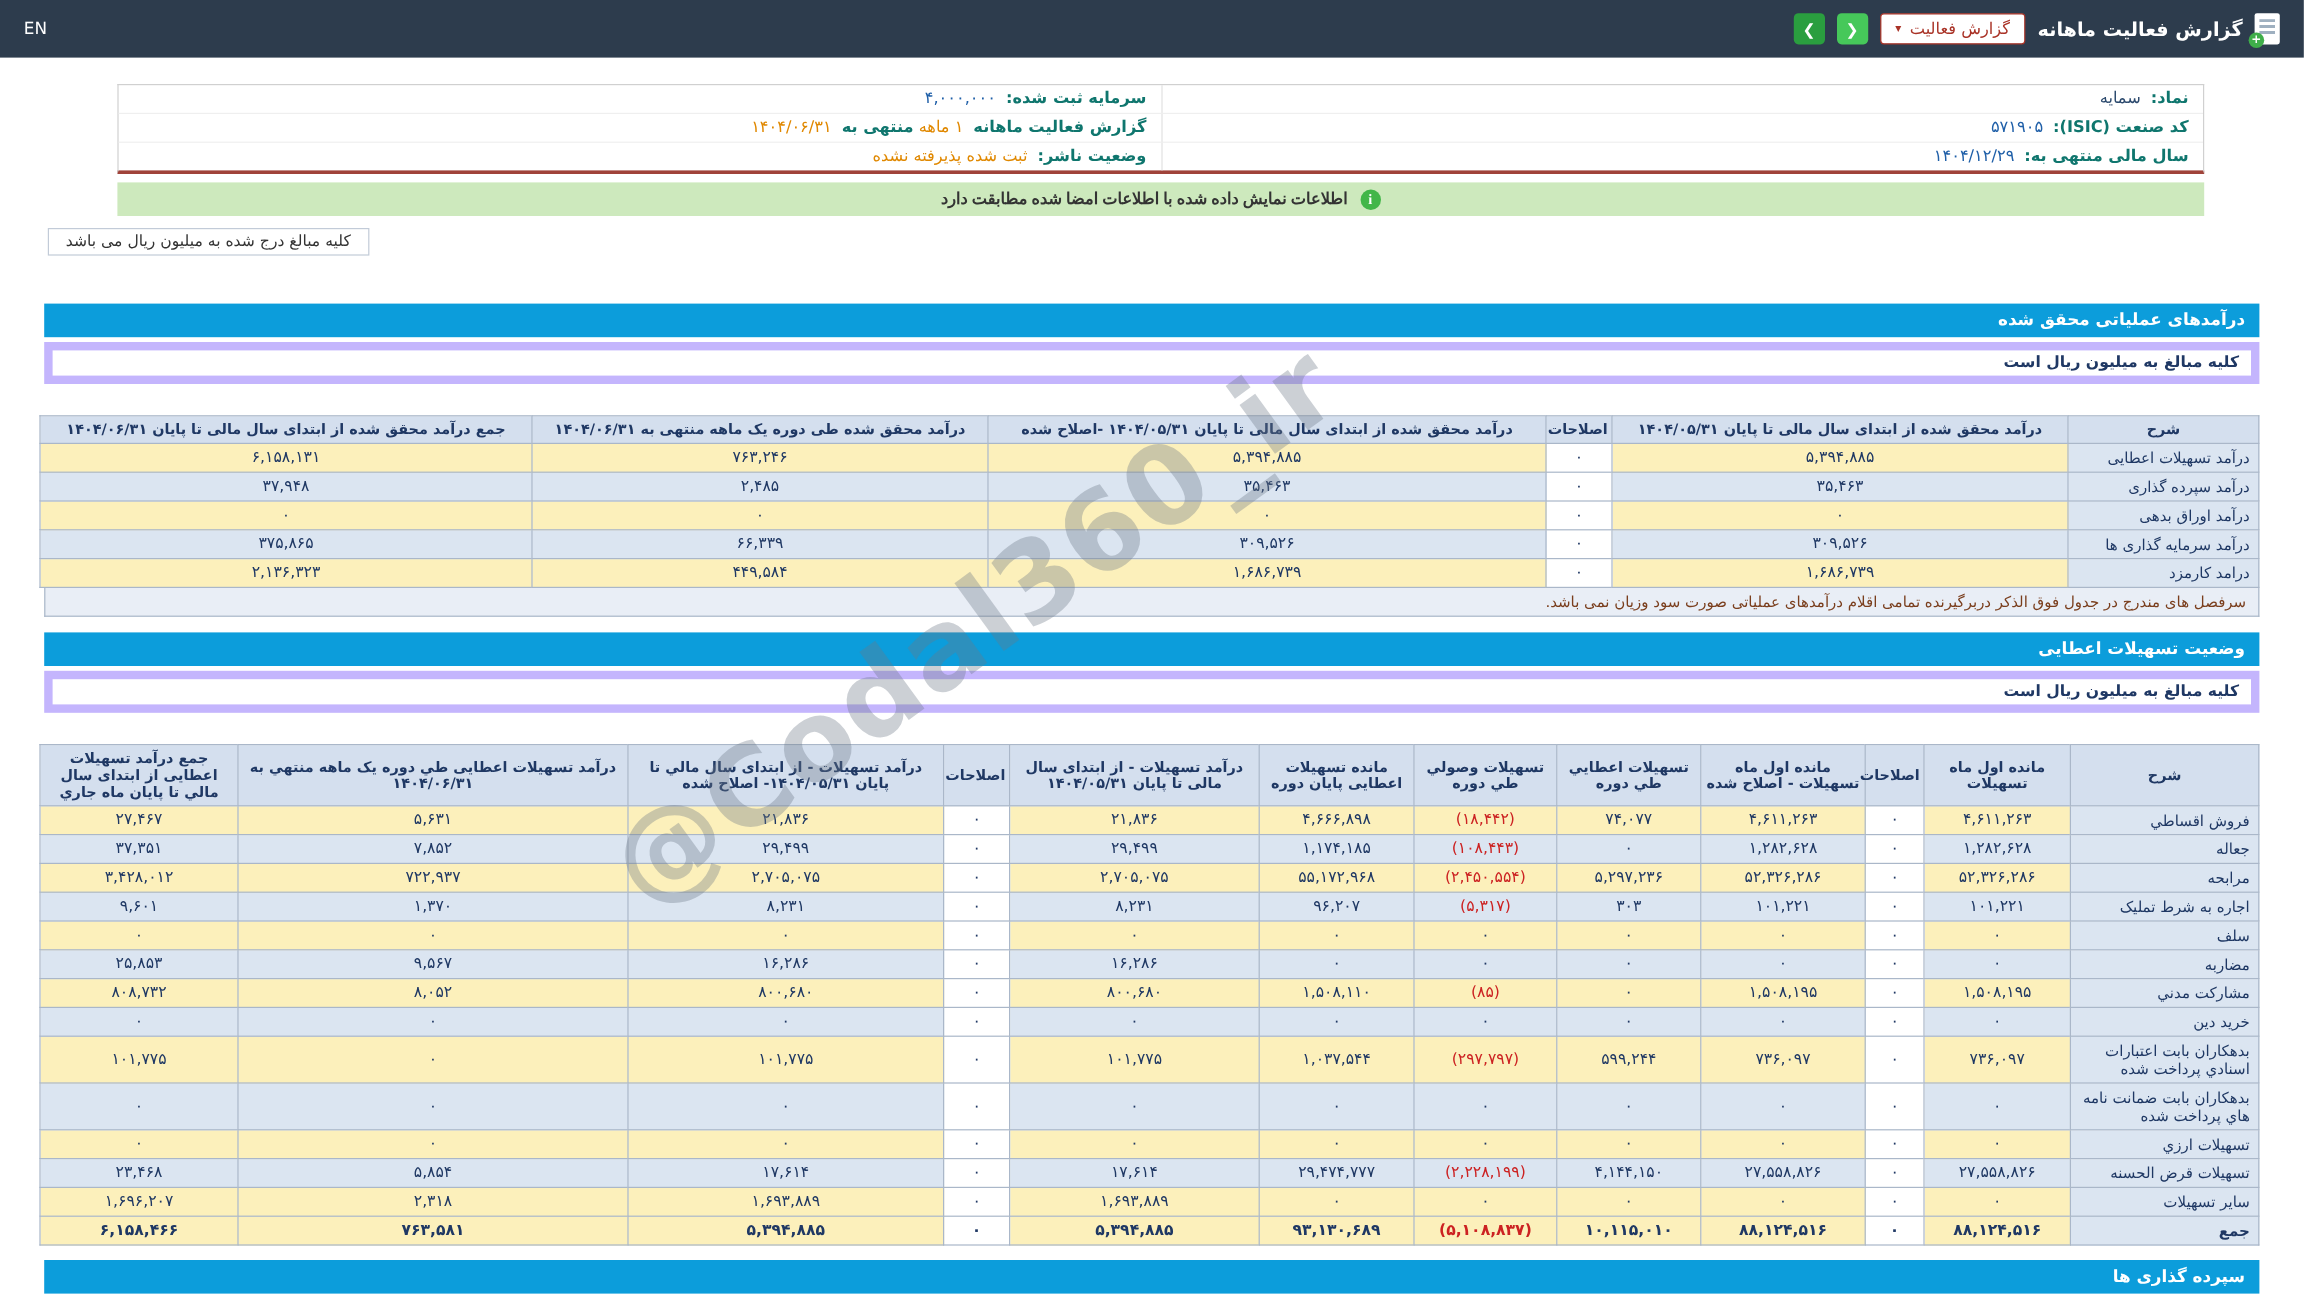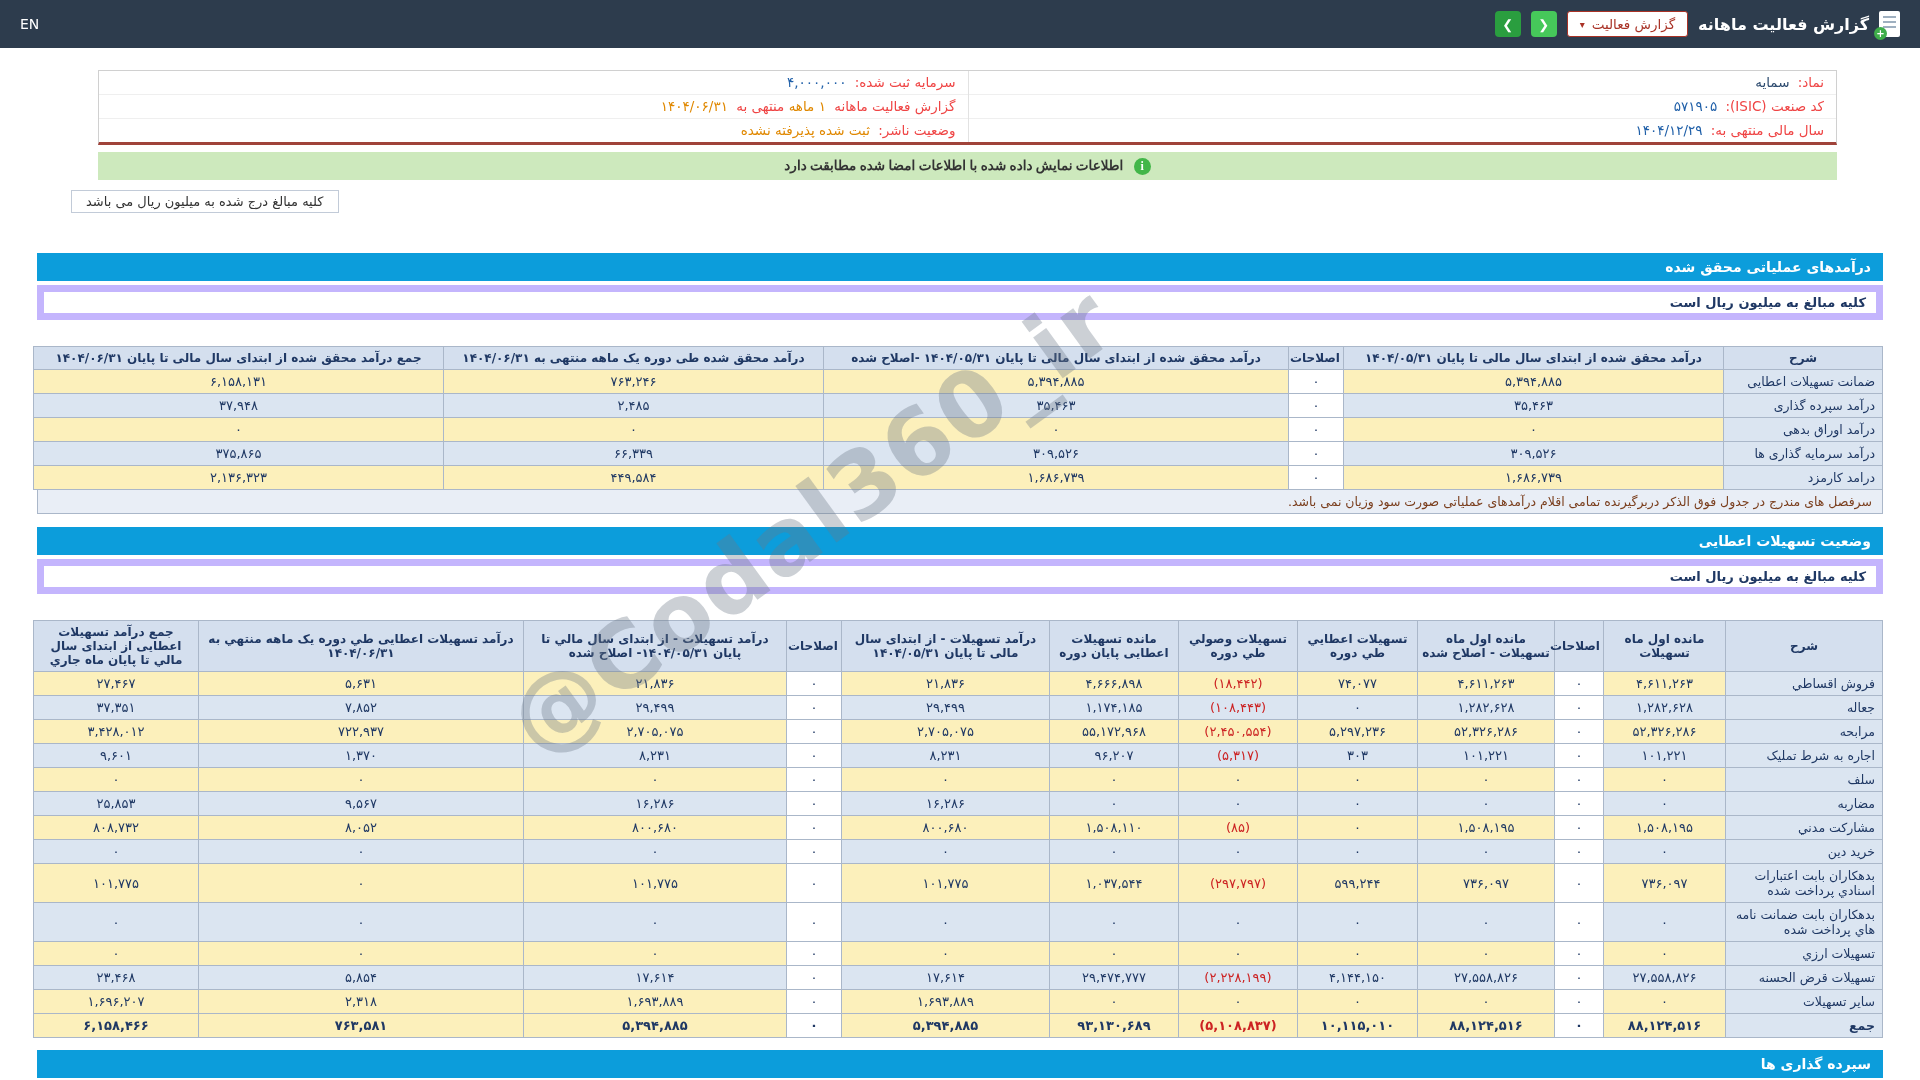--- a/index.html
+++ b/index.html
@@ -37,40 +37,40 @@
 
   
   .info-table {
     margin:22px 83px 0 98px; background:#fff;
     border:1px solid #d0d0d0; border-bottom:3px solid #a0433a;
     display:grid; grid-template-columns:1fr 1fr;
   }
   .info-col:first-child { border-left:1px solid #e2e2e2; }
   .info-row { padding:3px 12px 4px; border-bottom:1px solid #efefef; font-size:13.5px; white-space:nowrap; }
   .info-row:last-child { border-bottom:none; }
-  .info-row .lbl { color:#ef4444; }
+  .info-row .lbl { color:#0f766e;font-weight:bold; }
   .info-row .val { margin-right:4px; }
   .c-orange { color:#e08800; }
   .c-blue   { color:#1f5fa8; }
   .c-navy   { color:#2c4a6e; }
 
   
   .banner {
     margin:7px 83px 0 98px; background:#cde9bd; padding:5px 8px;
     text-align:center; font-size:13.5px; font-weight:bold; color:#333;font-family:Liberation Serif, serif;
   }
   .info-icon {
     display:inline-block; width:17px; height:17px; background:#42b649; color:#fff;
     border-radius:50%; font-size:12px; line-height:17px; text-align:center;
     vertical-align:middle; margin-left:7px; font-style:normal; font-weight:bold;
   }
 
   
   .amounts-box {
-    width:fit-content; margin:10px auto 0 71px;
+    width:fit-content; margin:10px auto 0 40px;
     border:1px solid #c2cbd8; background:#fff; padding:3px 14px;
     font-size:13px; color:#333;
   }
 
   
   .section-bar {
     margin:0 37px; background:#0c9ddb; color:#fff; font-weight:bold;
     font-size:14px; padding:6px 12px;
   }
   .section-bar.first { margin-top:40px; }
@@ -188,21 +188,21 @@
         <th>شرح</th>
         <th>درآمد محقق شده از ابتدای سال مالی تا پایان ۱۴۰۴/۰۵/۳۱</th>
         <th>اصلاحات</th>
         <th>درآمد محقق شده از ابتدای سال مالی تا پایان ۱۴۰۴/۰۵/۳۱ -اصلاح شده</th>
         <th>درآمد محقق شده طی دوره یک ماهه منتهی به ۱۴۰۴/۰۶/۳۱</th>
         <th>جمع درآمد محقق شده از ابتدای سال مالی تا پایان ۱۴۰۴/۰۶/۳۱</th>
       </tr>
     </thead>
     <tbody>
       <tr class="stripe-y">
-        <td class="rowname">ضمانت تسهیلات اعطایی</td>
+        <td class="rowname">درآمد تسهیلات اعطایی</td>
         <td>۵,۳۹۴,۸۸۵</td>
         <td class="white">۰</td>
         <td>۵,۳۹۴,۸۸۵</td>
         <td>۷۶۳,۲۴۶</td>
         <td>۶,۱۵۸,۱۳۱</td>
       </tr>
       <tr class="stripe-b">
         <td class="rowname">درآمد سپرده گذاری</td>
         <td>۳۵,۴۶۳</td>
         <td class="white">۰</td>

